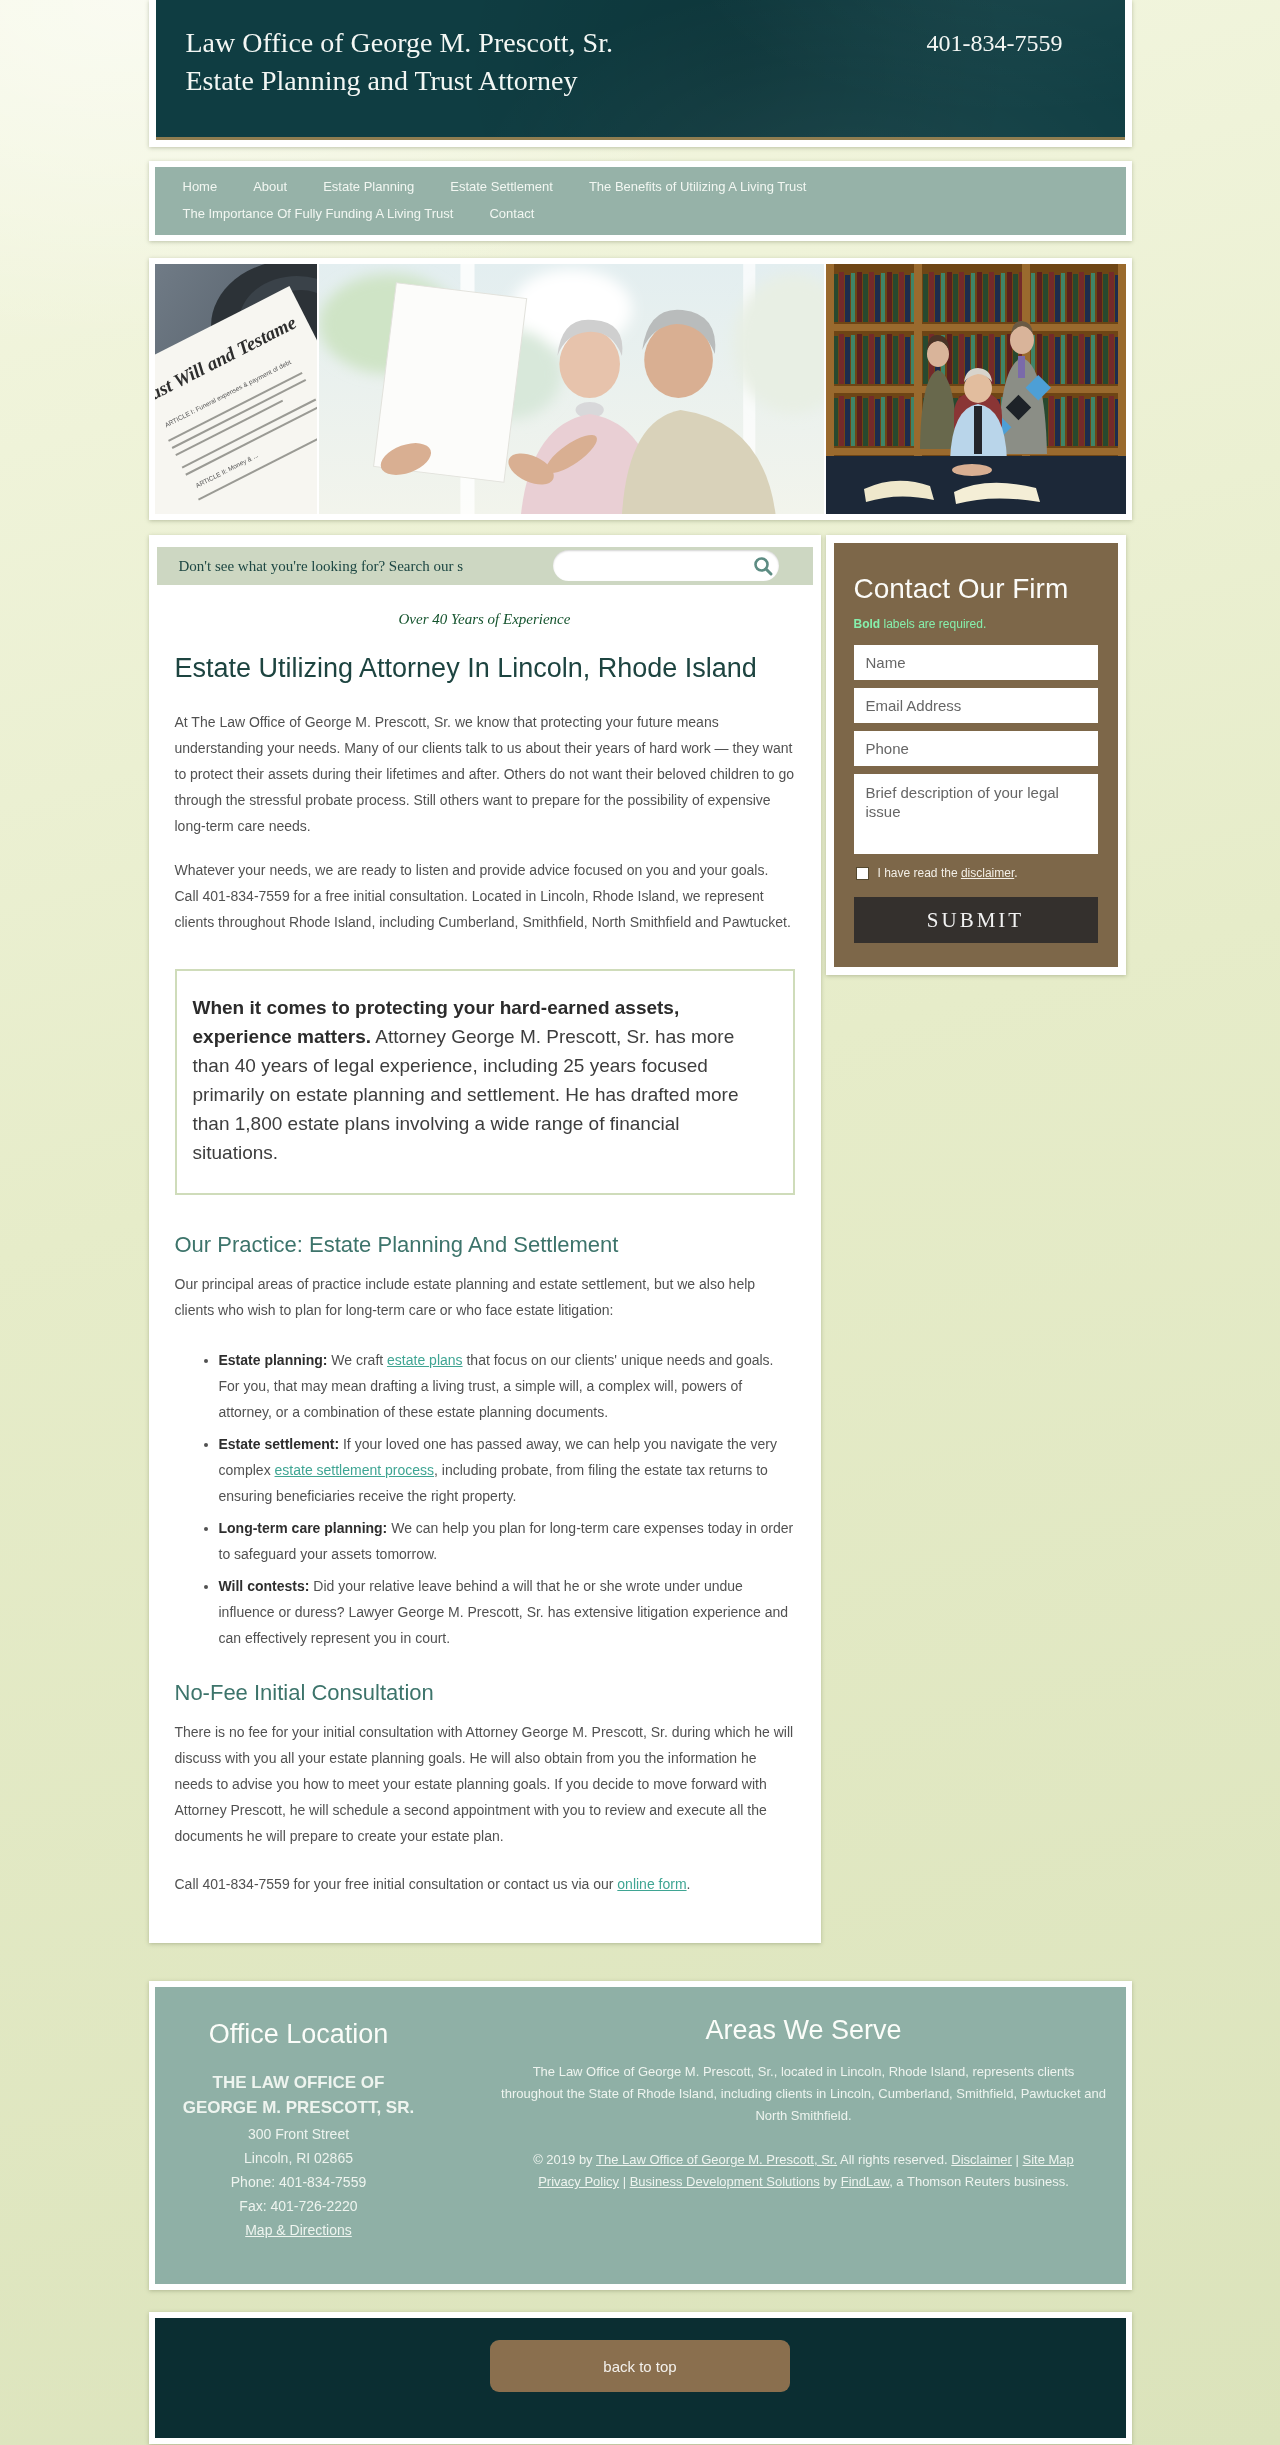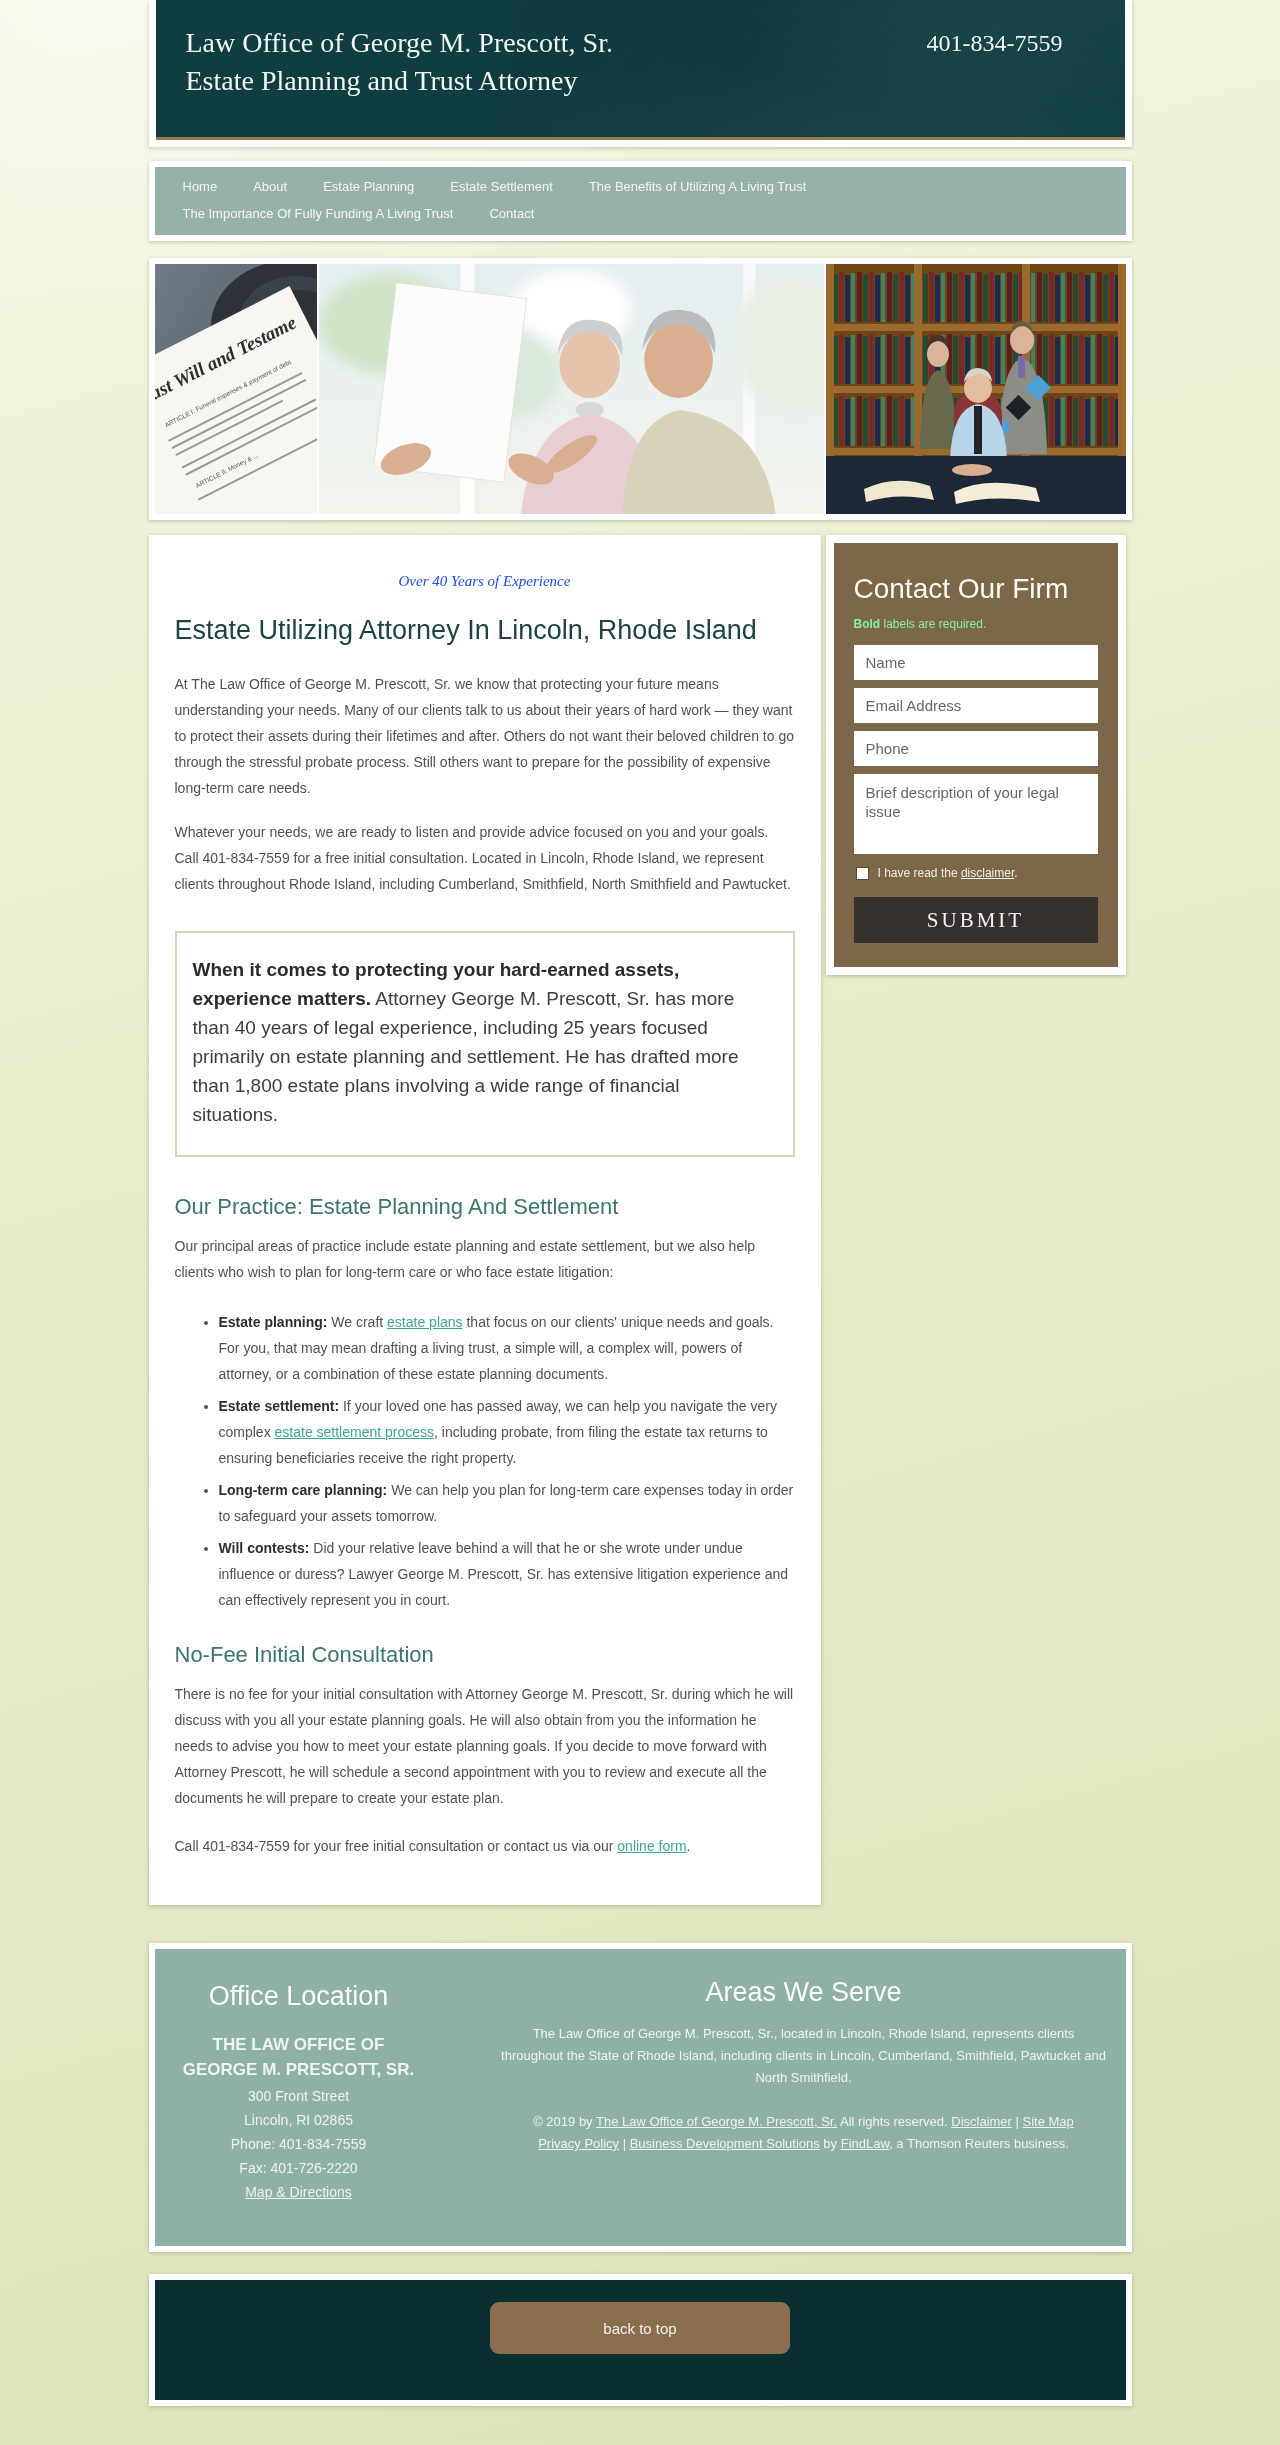--- a/index.html
+++ b/index.html
@@ -51,21 +51,21 @@
 
   .main-panel { width:672px; background:#fff; padding:12px 0 46px 0; box-shadow:0 1px 4px rgba(90,100,60,0.35); }
   .search-strip { margin:0 8px; background:#cdd7c2; height:38px; position:relative; display:flex; align-items:center; padding-left:22px; }
   .search-label { font-family:"Liberation Serif", serif; font-size:15px; color:#1d4743; }
   .search-pill { position:absolute; left:396px; top:3px; width:226px; height:31px; background:#fff; border-radius:16px;
     display:flex; align-items:center; box-shadow:inset 0 1px 2px rgba(0,0,0,0.18); }
   .search-input { flex:1; height:100%; border:none; outline:none; background:transparent; border-radius:16px; padding:0 4px 0 14px; font-size:14px; color:#333; }
   .search-icon { width:22px; height:22px; margin-right:7px; cursor:pointer; flex:0 0 auto; }
 
   .content { padding:0 26px; }
-  .tagline { text-align:center; margin-top:26px; font-family:"Liberation Serif", serif; font-style:italic; font-size:15px; color:#1d4ed8; }
+  .tagline { text-align:center; margin-top:26px; font-family:"Liberation Serif", serif; font-style:italic; font-size:15px; color:#14532d; }
   h1.page-h1 { margin:24px 0 0 0; font-size:27px; line-height:33px; font-weight:500; color:#1d4440; }
   p.body-p { font-size:14px; line-height:26px; color:#515151; margin:24px 0 0 0; }
   p.body-p.tight { margin-top:18px; }
   .callout { margin-top:34px; border:2px solid #cfdcba; padding:22px 26px 26px 16px; }
   .callout p { margin:0; font-size:19px; line-height:29px; color:#3d3d3d; }
   .callout b { color:#2b2b2b; }
   h2.section-h2 { margin:36px 0 0 0; font-size:22px; line-height:28px; font-weight:400; color:#3d746b; }
   ul.practice-list { margin:24px 0 0 0; padding-left:44px; }
   ul.practice-list li { font-size:14px; line-height:26px; color:#515151; margin-bottom:6px; }
   ul.practice-list b, .li-b { color:#2e2e2e; font-weight:bold; }
@@ -255,20 +255,30 @@
           <ellipse cx="146" cy="206" rx="20" ry="6" fill="#d9af92"></ellipse>
         </svg>
       </div>
 
     </div>
   </div>
 
   <div class="columns">
 
     <div class="main-panel">
+      <div class="search-strip">
+        <span class="search-label">Don't see what you're looking for? Search our s</span>
+        <span class="search-pill">
+          <input class="search-input" type="text" style="">
+          <svg class="search-icon" viewBox="0 0 22 22">
+            <circle cx="9.5" cy="9.5" r="6" fill="none" stroke="#5d8c83" stroke-width="2.6"></circle>
+            <line x1="14" y1="14" x2="19" y2="19" stroke="#5d8c83" stroke-width="3" stroke-linecap="round"></line>
+          </svg>
+        </span>
+      </div>
 
       <div class="content">
         <div class="tagline">Over 40 Years of Experience</div>
         <h1 class="page-h1">Estate Utilizing Attorney In Lincoln, Rhode Island</h1>
 
         <p class="body-p">At The Law Office of George M. Prescott, Sr. we know that protecting your future means understanding your needs. Many of our clients talk to us about their years of hard work — they want to protect their assets during their lifetimes and after. Others do not want their beloved children to go through the stressful probate process. Still others want to prepare for the possibility of expensive long-term care needs.</p>
         <p class="body-p tight">Whatever your needs, we are ready to listen and provide advice focused on you and your goals. Call 401-834-7559 for a free initial consultation. Located in Lincoln, Rhode Island, we represent clients throughout Rhode Island, including Cumberland, Smithfield, North Smithfield and Pawtucket.</p>
 
         <div class="callout">
           <p><b>When it comes to protecting your hard-earned assets, experience matters.</b><span> Attorney George M. Prescott, Sr. has more than 40 years of legal experience, including 25 years focused primarily on estate planning and settlement. He has drafted more than 1,800 estate plans involving a wide range of financial situations.</span></p>

